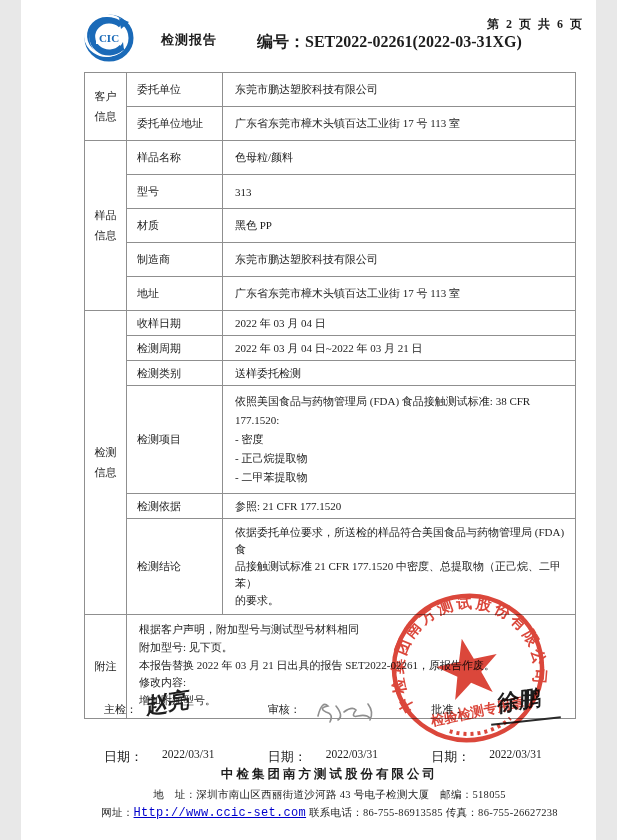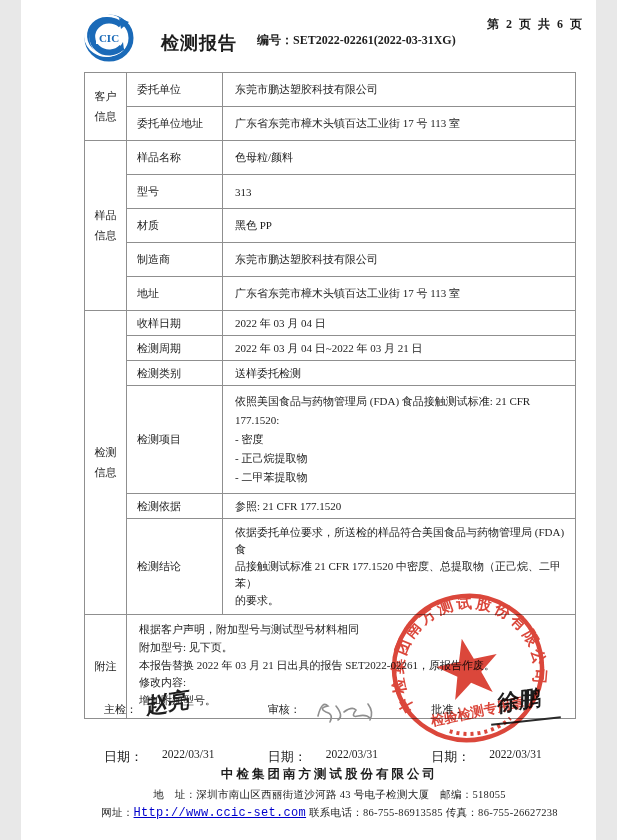--- a/index.html
+++ b/index.html
@@ -1,22 +1,22 @@
 <!DOCTYPE html>
 <html><head>
 <meta charset="utf-8">
 <style>
   html,body{margin:0;padding:0;background:#e8e8e8;}
   .page{position:relative;width:575px;height:840px;background:#ffffff;margin:0 auto;
         font-family:"Liberation Serif","DejaVu Serif",serif;color:#1d1d1d;overflow:hidden;}
 
   
   .hdr-logo{position:absolute;left:62px;top:13px;width:52px;height:50px;}
-  .hdr-title{position:absolute;left:140px;top:31px;font-size:18px;font-weight:bold;letter-spacing:1px;text-align:center;}
-  .hdr-no{position:absolute;left:236px;top:32px;font-size:12px;font-weight:bold;}
+  .hdr-title{position:absolute;left:140px;top:31px;font-size:13px;font-weight:bold;letter-spacing:1px;text-align:center;}
+  .hdr-no{position:absolute;left:236px;top:32px;font-size:16px;font-weight:bold;}
   .hdr-page{position:absolute;left:466px;top:16px;font-size:12px;font-weight:bold;letter-spacing:2px;white-space:nowrap;}
 
   
   table.info{position:absolute;left:63px;top:72px;width:491px;border-collapse:collapse;table-layout:fixed;}
   table.info td{border:1px solid #8f8f8f;font-size:11px;vertical-align:middle;word-break:break-all;}
   td.group{text-align:center;padding:0;}
   td.group .g-line{line-height:15px;margin:5px 0;}
   td.lbl{padding:0 2px 0 10px;}
   td.val{padding:0 4px 0 12px;}
   tr.h34 td{height:33px;}
@@ -125,21 +125,21 @@
       <td class="lbl">检测周期</td>
       <td class="val">2022 年 03 月 04 日~2022 年 03 月 21 日</td>
     </tr>
     <tr class="h25">
       <td class="lbl">检测类别</td>
       <td class="val">送样委托检测</td>
     </tr>
     <tr>
       <td class="lbl">检测项目</td>
       <td class="multi">
-        <div>依照美国食品与药物管理局 (FDA) 食品接触测试标准: 21 CFR</div>
+        <div>依照美国食品与药物管理局 (FDA) 食品接触测试标准: 38 CFR</div>
         <div>177.1520:</div>
         <div>- 密度</div>
         <div>- 正己烷提取物</div>
         <div>- 二甲苯提取物</div>
       </td>
     </tr>
     <tr class="h25">
       <td class="lbl">检测依据</td>
       <td class="val">参照: 21 CFR 177.1520</td>
     </tr>

